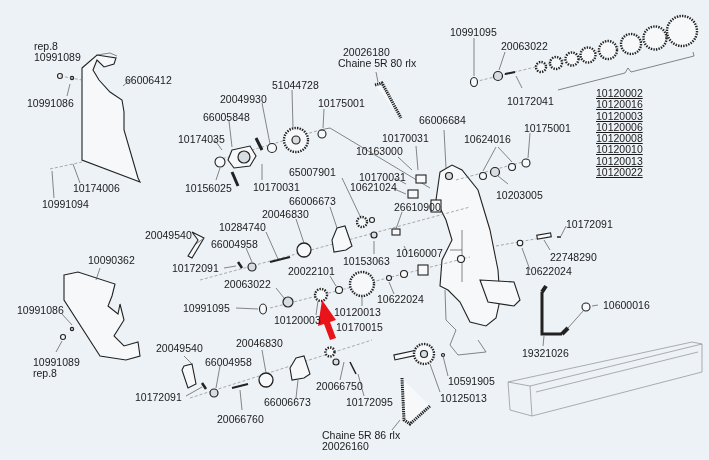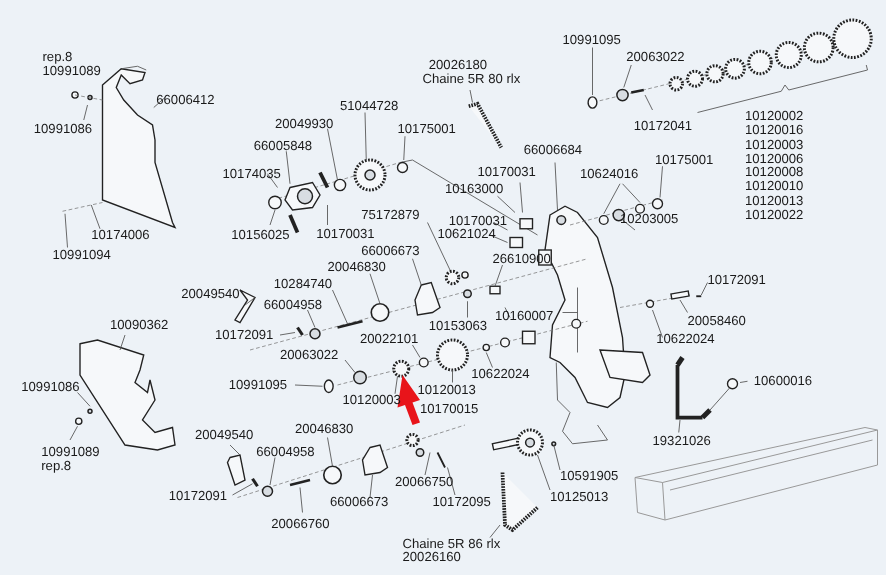--- a/index.html
+++ b/index.html
@@ -7,21 +7,21 @@
     width: 709px; height: 460px; overflow: hidden;
     background: #edf2f7;
     font-family: "Liberation Sans", sans-serif;
   }
   #canvas { position: relative; width: 709px; height: 460px; }
   #drawing { position: absolute; left: 0; top: 0; width: 709px; height: 460px; }
   .lbl {
     position: absolute; font-size: 10.5px; line-height: 11px; color: #1a1a1a;
     white-space: nowrap; cursor: pointer;
   }
-  .lbl-stack { position: absolute; font-size: 10.5px; line-height: 11.3px; color: #1a1a1a; }
+  .lbl-stack { position: absolute; font-size: 10.5px; line-height: 11.3px; color: #1a1a1a; text-decoration: underline; }
   .lbl-stack div { cursor: pointer; }
   svg .ln { stroke: #555; stroke-width: 0.7; fill: none; }
   svg .ax { stroke: #777; stroke-width: 0.6; fill: none; stroke-dasharray: 3 2; }
   svg .part { stroke: #222; stroke-width: 1.1; fill: #f6f8fa; }
   svg .partd { stroke: #222; stroke-width: 1.2; fill: #d8dde2; }
   svg .gear { stroke: #222; stroke-width: 2.4; fill: #f6f8fa; stroke-dasharray: 1.4 1.2; }
   svg .beam { stroke: #999; stroke-width: 0.8; fill: none; }
 </style>
 </head>
 <body>
@@ -244,43 +244,43 @@
     <div>10120022</div>
   </div>
 
   <div class="lbl" style="left:419px;top:115px">66006684</div>
   <div class="lbl" style="left:382px;top:133px">10170031</div>
   <div class="lbl" style="left:356px;top:146px">10163000</div>
   <div class="lbl" style="left:359px;top:172px">10170031</div>
   <div class="lbl" style="left:350px;top:182px">10621024</div>
   <div class="lbl" style="left:464px;top:134px">10624016</div>
   <div class="lbl" style="left:524px;top:123px">10175001</div>
-  <div class="lbl" style="left:496px;top:170px">10203005</div>
-
-  <div class="lbl" style="left:289px;top:167px">75172879</div>
+  <div class="lbl" style="left:496px;top:190px">10203005</div>
+
+  <div class="lbl" style="left:289px;top:167px">65007901</div>
   <div class="lbl" style="left:289px;top:196px">66006673</div>
   <div class="lbl" style="left:262px;top:209px">20046830</div>
   <div class="lbl" style="left:219px;top:222px">10284740</div>
   <div class="lbl" style="left:211px;top:239px">66004958</div>
   <div class="lbl" style="left:145px;top:230px">20049540</div>
   <div class="lbl" style="left:172px;top:263px">10172091</div>
   <div class="lbl" style="left:394px;top:202px">26610900</div>
   <div class="lbl" style="left:343px;top:256px">10153063</div>
   <div class="lbl" style="left:396px;top:248px">10160007</div>
 
   <div class="lbl" style="left:288px;top:266px">20022101</div>
   <div class="lbl" style="left:224px;top:279px">20063022</div>
   <div class="lbl" style="left:183px;top:303px">10991095</div>
   <div class="lbl" style="left:274px;top:315px">10120003</div>
   <div class="lbl" style="left:334px;top:307px">10120013</div>
   <div class="lbl" style="left:336px;top:322px">10170015</div>
   <div class="lbl" style="left:377px;top:294px">10622024</div>
 
   <div class="lbl" style="left:566px;top:219px">10172091</div>
-  <div class="lbl" style="left:550px;top:252px">20058460</div>
+  <div class="lbl" style="left:550px;top:252px">22748290</div>
   <div class="lbl" style="left:525px;top:266px">10622024</div>
   <div class="lbl" style="left:603px;top:300px">10600016</div>
   <div class="lbl" style="left:522px;top:348px">19321026</div>
 
   <div class="lbl" style="left:88px;top:255px">10090362</div>
   <div class="lbl" style="left:17px;top:305px">10991086</div>
   <div class="lbl" style="left:33px;top:357px">10991089</div>
   <div class="lbl" style="left:33px;top:368px">rep.8</div>
 
   <div class="lbl" style="left:156px;top:343px">20049540</div>

